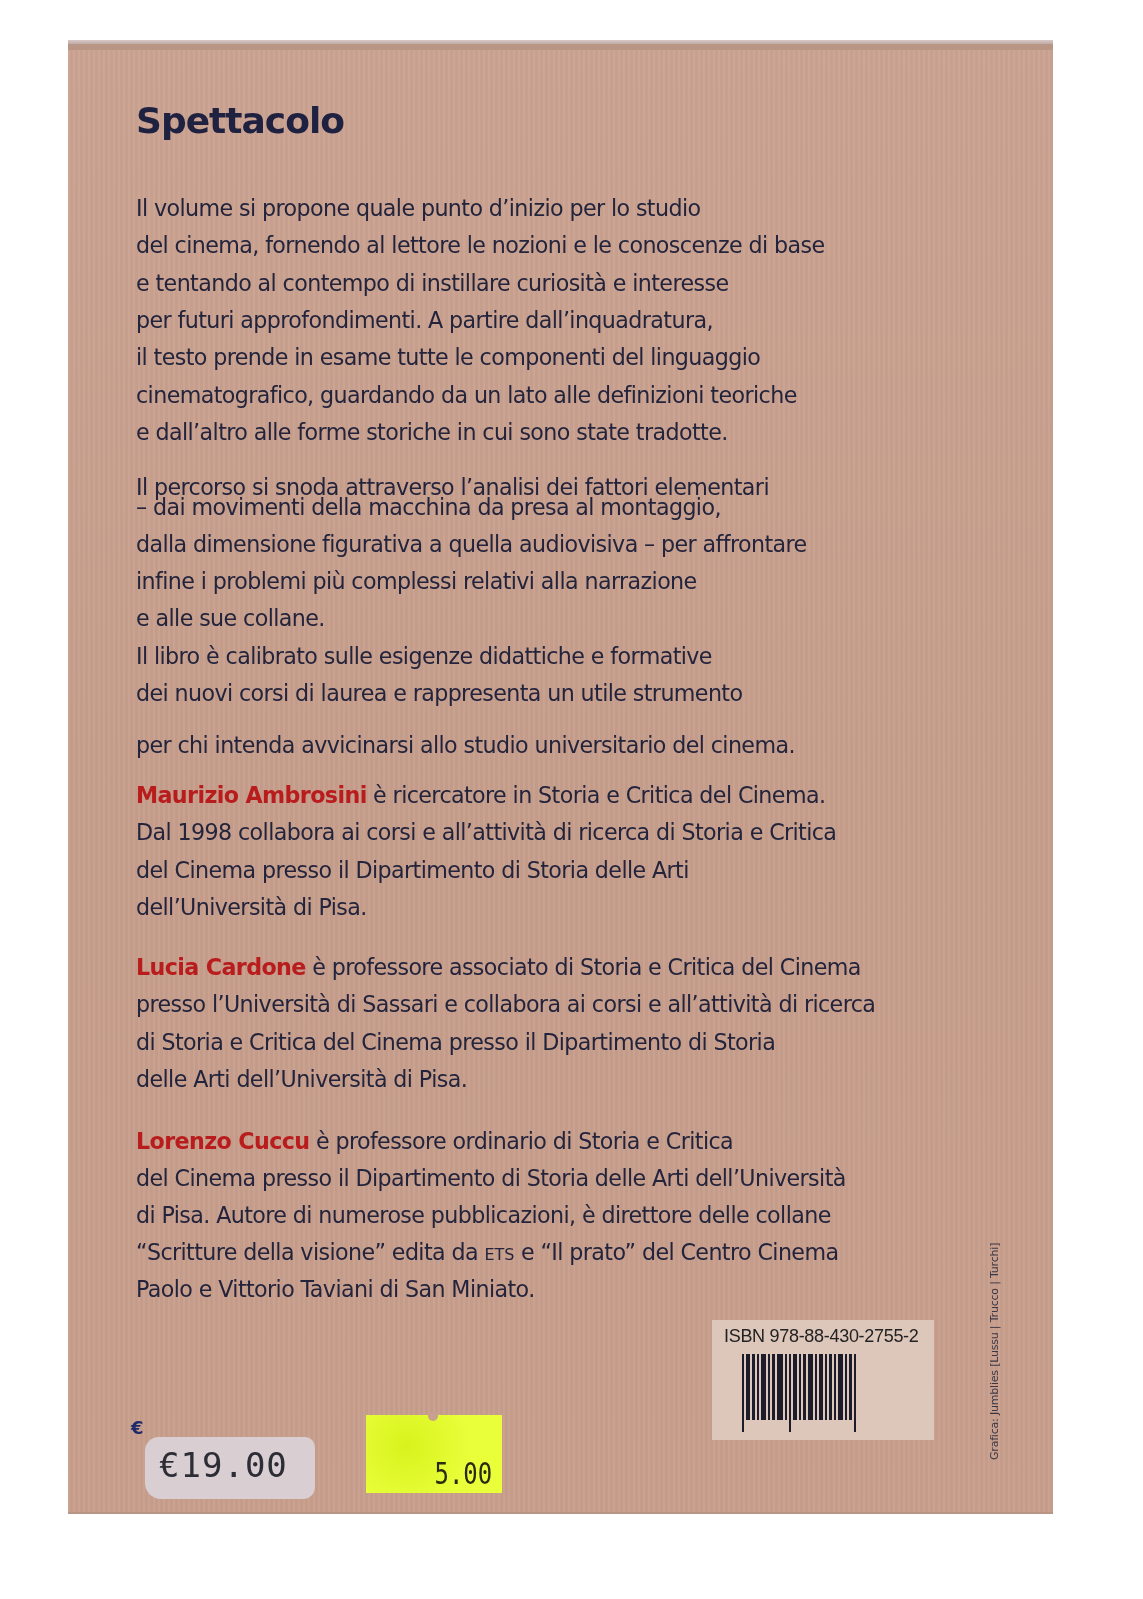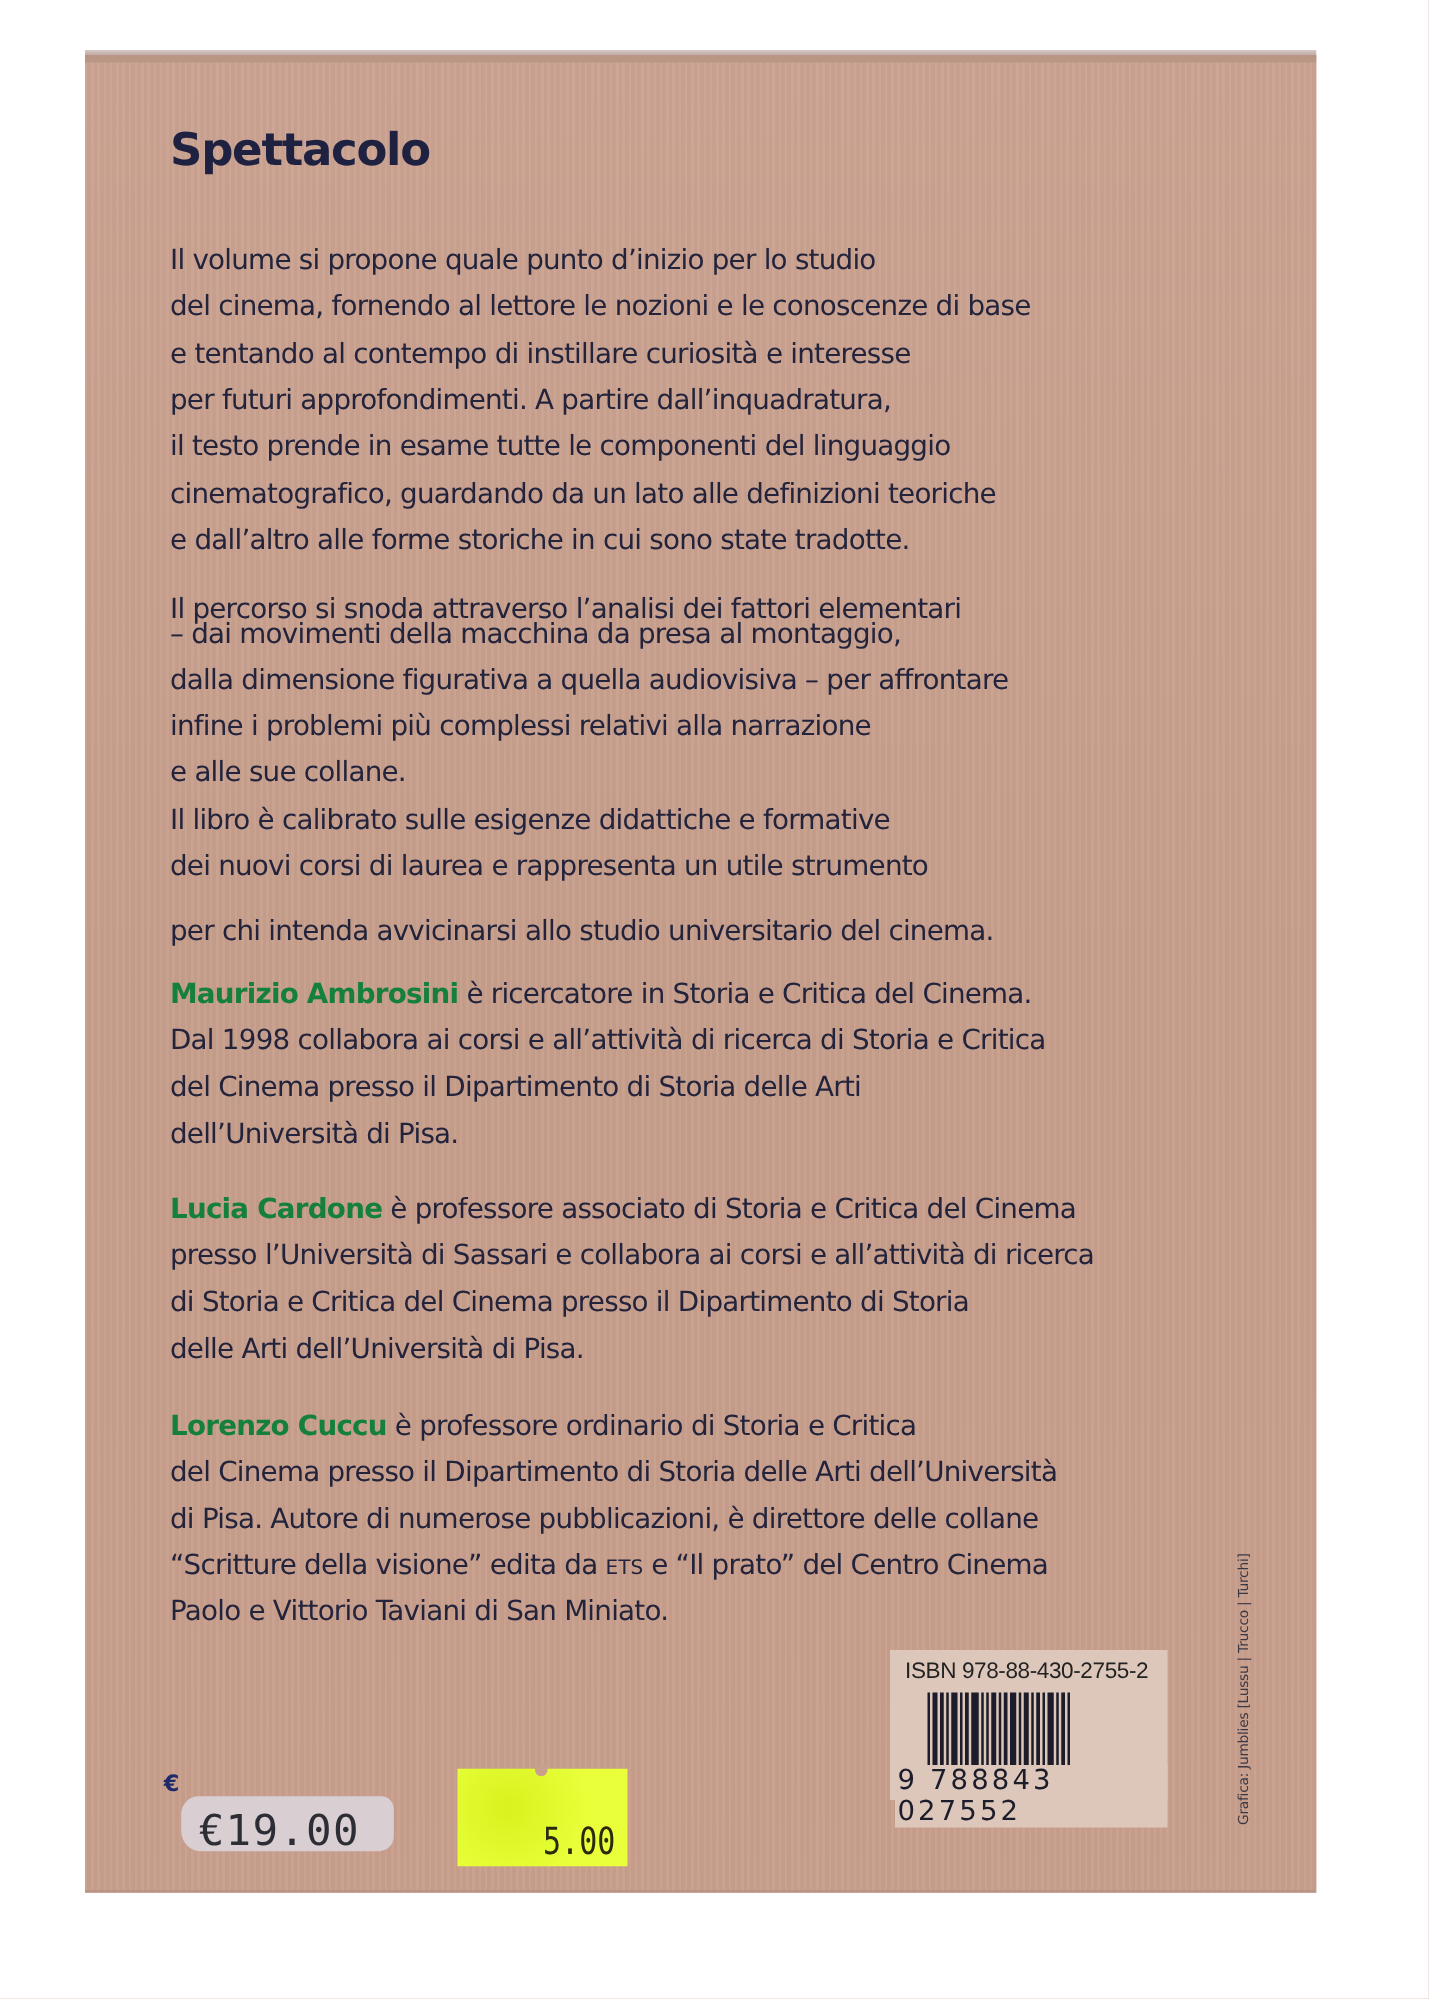--- a/index.html
+++ b/index.html
@@ -41,21 +41,21 @@
   }
   .line {
     position: absolute; left: 0;
     font-family: "DejaVu Sans", "Liberation Sans", sans-serif;
     font-size: 22.2px;
     letter-spacing: -0.6px;
     white-space: nowrap;
     color: #23243c;
     line-height: 1;
   }
-  .author { font-weight: bold; color: #15803d; text-align: right; }
+  .author { font-weight: bold; color: #b91c1c; text-align: right; }
   .sc { font-size: 16px; letter-spacing: 0; }
   .isbn-box {
     position: absolute; left: 712px; top: 1320px;
     width: 222px; height: 120px;
     background: #ddc7bb;
   }
   .isbn-text {
     position: absolute; left: 12px; top: 6px;
     font-family: "Liberation Sans", sans-serif;
     font-size: 18px; letter-spacing: -0.3px;
@@ -81,21 +81,21 @@
     left: 988px; top: 1460px;
     transform-origin: 0 0;
     transform: rotate(-90deg);
     font-family: "DejaVu Sans", sans-serif;
     font-size: 11px; color: #3b3845;
     white-space: nowrap;
     letter-spacing: -0.2px;
   }
   .sticker-grey {
     position: absolute; left: 145px; top: 1437px;
-    width: 170px; height: 44px;
+    width: 170px; height: 62px;
     background: #d9cfd3;
     border-radius: 14px 10px 12px 16px;
   }
   .sticker-grey-text {
     position: absolute; left: 14px; top: 8px;
     font-family: "DejaVu Sans Mono", monospace;
     font-size: 34px; color: #2d2d35;
     letter-spacing: 1px;
   }
   .euro-mark {
@@ -191,21 +191,20 @@
       <span style="width:2px"></span>
       <span style="width:4px"></span>
       <span style="width:2px"></span>
       <span style="width:3px"></span>
       <span style="width:2px"></span>
       <span style="width:5px"></span>
       <span style="width:2px"></span>
       <span style="width:3px"></span>
       <span class="long" style="width:2px"></span>
   </div>
-  <div class="barcode-digits">9 788843 027552</div>
 </div>
 
 <div class="credit">Grafica: Jumblies [Lussu | Trucco | Turchi]</div>
 
 <div class="euro-mark">€</div>
 <div class="sticker-grey">
   <div class="sticker-grey-text">€19.00</div>
 </div>
 
 <div class="sticker-yellow">

